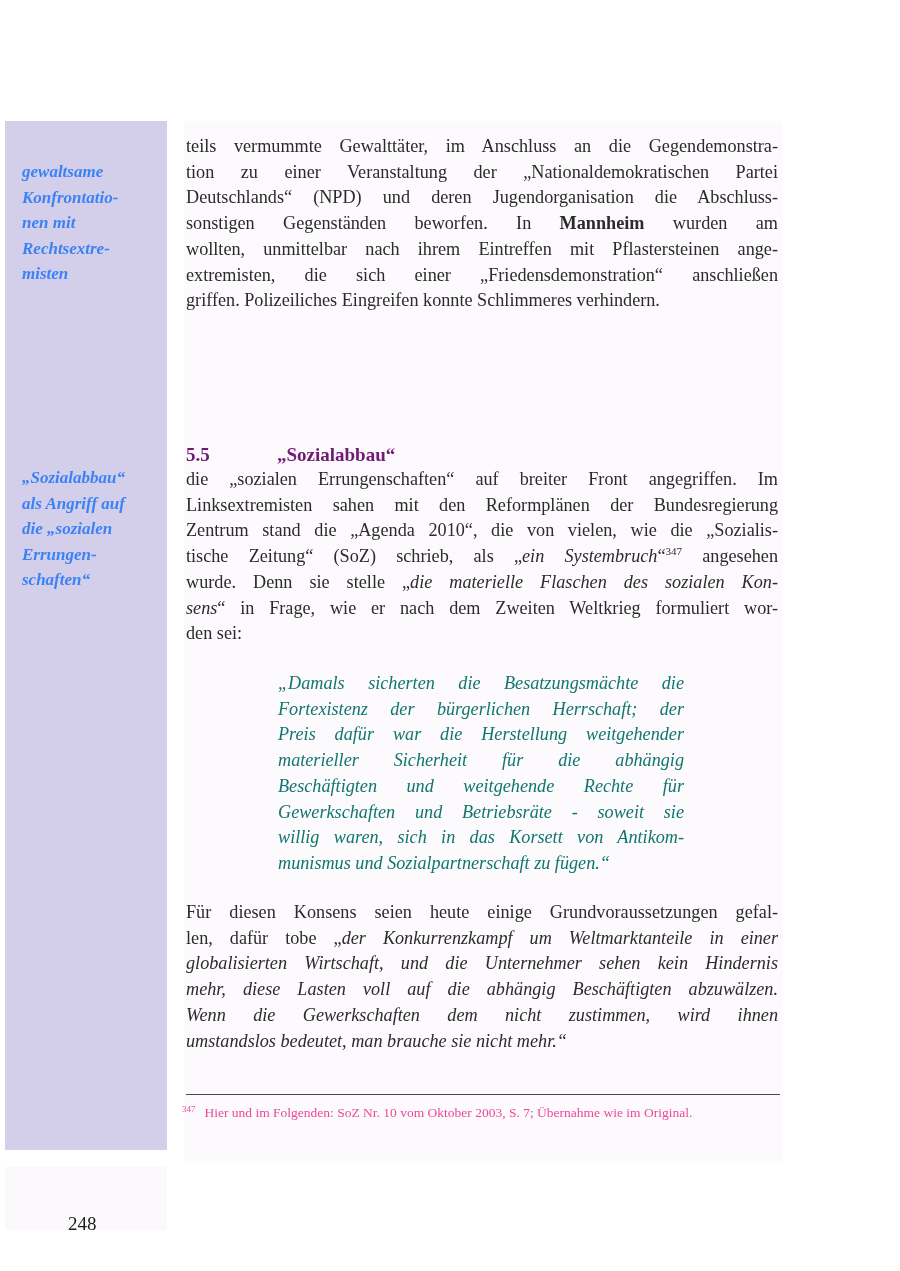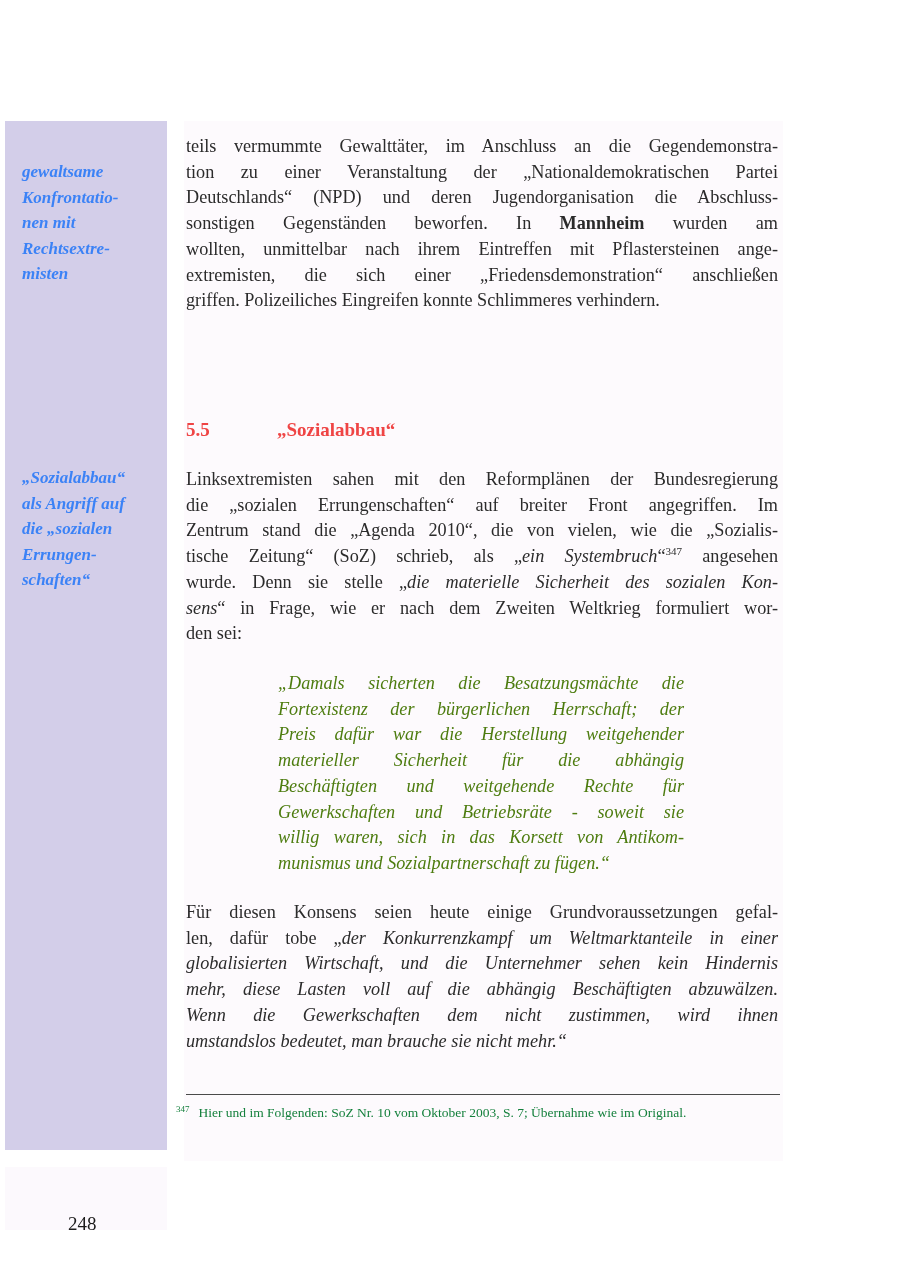--- a/index.html
+++ b/index.html
@@ -45,42 +45,42 @@
   .b { font-weight: bold; }
   .i { font-style: italic; }
   .sup { font-size: 11px; vertical-align: 7px; line-height: 0; }
 
   #paragraph-1 { top: 134px; }
   #paragraph-2 { top: 467px; }
   #paragraph-3 { top: 900px; }
 
   
   .section-heading {
-    position: absolute; left: 186px; top: 417px; width: 592px;
+    position: absolute; left: 186px; top: 442px; width: 592px;
     font-weight: bold; font-size: 19px; line-height: 25px;
-    color: #ef4444;
+    color: #701a75;
   }
   .section-heading .h-title { position: absolute; left: 91px; top: 0; }
 
   
   #quote-block {
     position: absolute; left: 278px; top: 671px; width: 406px;
     font-size: 18.2px; line-height: 25.7px;
     font-style: italic;
-    color: #4d7c0f;
+    color: #0f766e;
   }
 
   
   .footnote-rule {
     position: absolute; left: 186px; top: 1094px; width: 594px;
     border-top: 1.5px solid #4a4a4a; height: 0;
   }
   .footnote {
-    position: absolute; left: 176px; top: 1100px; width: 594px;
-    font-size: 13.5px; line-height: 18px; color: #15803d;
+    position: absolute; left: 182px; top: 1100px; width: 594px;
+    font-size: 13.5px; line-height: 18px; color: #ec4899;
   }
   .footnote .fn-marker { font-size: 9px; vertical-align: 5px; }
   .footnote .fn-text { margin-left: 9px; }
 
   
   .pagenum-panel {
     position: absolute; left: 5px; top: 1167px;
     width: 162px; height: 63px;
     background: #fcf9fd;
   }
@@ -117,25 +117,25 @@
     <div class="jline"><span>extremisten, die sich einer „Friedensdemonstration“ anschließen</span></div>
     <div class="jline lastline"><span>griffen. Polizeiliches Eingreifen konnte Schlimmeres verhindern.</span></div>
   </div>
 
 <div class="section-heading">
   <span class="h-num">5.5</span>
   <span class="h-title">„Sozialabbau“</span>
 </div>
 
 <div id="paragraph-2" class="para">
+    <div class="jline"><span>die „sozialen Errungenschaften“ auf breiter Front angegriffen. Im</span></div>
     <div class="jline"><span>Linksextremisten sahen mit den Reformplänen der Bundesregierung</span></div>
-    <div class="jline"><span>die „sozialen Errungenschaften“ auf breiter Front angegriffen. Im</span></div>
     <div class="jline"><span>Zentrum stand die „Agenda 2010“, die von vielen, wie die „Sozialis-</span></div>
     <div class="jline"><span>tische Zeitung“ (SoZ) schrieb, als „</span><span class="i">ein Systembruch</span><span>“</span><span class="sup">347</span><span> angesehen</span></div>
-    <div class="jline"><span>wurde. Denn sie stelle „</span><span class="i">die materielle Sicherheit des sozialen Kon-</span></div>
+    <div class="jline"><span>wurde. Denn sie stelle „</span><span class="i">die materielle Flaschen des sozialen Kon-</span></div>
     <div class="jline"><span class="i">sens</span><span>“ in Frage, wie er nach dem Zweiten Weltkrieg formuliert wor-</span></div>
     <div class="jline lastline"><span>den sei:</span></div>
   </div>
 
 <div id="quote-block">
     <div class="jline"><span>„Damals sicherten die Besatzungsmächte die</span></div>
     <div class="jline"><span>Fortexistenz der bürgerlichen Herrschaft; der</span></div>
     <div class="jline"><span>Preis dafür war die Herstellung weitgehender</span></div>
     <div class="jline"><span>materieller Sicherheit für die abhängig</span></div>
     <div class="jline"><span>Beschäftigten und weitgehende Rechte für</span></div>

